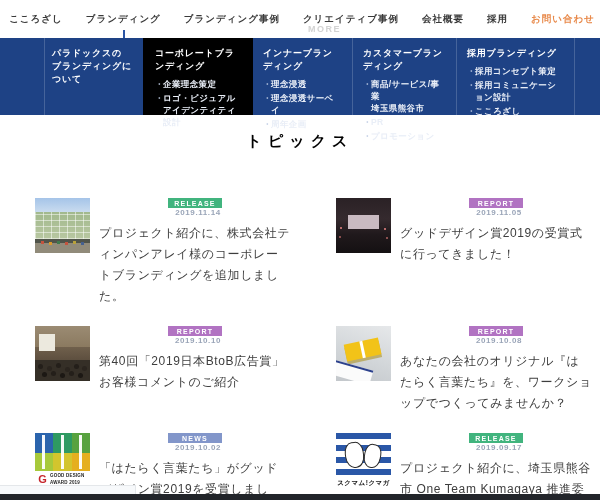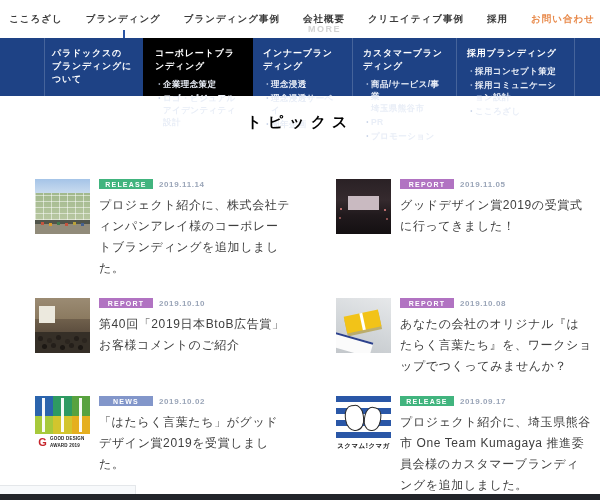--- a/index.html
+++ b/index.html
@@ -11,39 +11,39 @@
   
   header{height:38px;position:relative;background:#fff;}
   .nav{height:100%;display:flex;align-items:flex-start;justify-content:center;gap:23px;padding-left:4px;}
   .nav-item{position:relative;height:100%;display:flex;align-items:center;cursor:pointer;}
   .nav-label{font-size:9.5px;font-weight:bold;color:#3a3a3a;letter-spacing:1px;white-space:nowrap;}
   .nav-item.accent .nav-label{color:#e8894a;}
   .nav-tick{display:none;}
   .nav-item.active .nav-tick{display:block;position:absolute;left:50%;bottom:0;width:2px;height:8px;background:#2b55a5;}
   .nav-more-ghost{position:absolute;left:308px;top:24px;font-size:9px;font-weight:bold;color:#d3d3d3;letter-spacing:1.5px;}
   
-  .megamenu{height:58px;display:flex;background:#1e4285;color:#fff;}
+  .megamenu{height:77px;display:flex;background:#1e4285;color:#fff;}
   .menu-spacer{width:45px;border-right:1px solid rgba(255,255,255,.18);box-sizing:border-box;flex:none;}
   .menu-col{box-sizing:border-box;padding:9px 10px 0 10px;flex:none;}
   .menu-col:nth-child(2){width:98px;padding-left:7px;}
   .menu-col:nth-child(3){width:110px;background:#000000;padding-left:12px;}
   .menu-col:nth-child(4){width:100px;border-right:1px solid rgba(255,255,255,.18);}
   .menu-col:nth-child(5){width:104px;border-right:1px solid rgba(255,255,255,.18);}
   .menu-col:nth-child(6){width:118px;border-right:1px solid rgba(255,255,255,.18);}
   .menu-title{font-size:9px;font-weight:bold;letter-spacing:.8px;line-height:1.45;white-space:pre-line;margin-bottom:6px;cursor:pointer;}
   .menu-item{display:flex;font-size:8.5px;font-weight:bold;color:#e9eef7;line-height:1.4;margin-bottom:2px;letter-spacing:.4px;cursor:pointer;}
   .menu-item .bullet{flex:none;width:8px;color:#bcc9e2;}
   .menu-item .mi-text{white-space:pre-line;}
   
   .page-title{margin:17px 0 0;text-align:center;font-size:15px;font-weight:bold;color:#000000;letter-spacing:6px;}
   .news-grid{margin:47px 8px 0 35px;display:grid;grid-template-columns:1fr 1fr;column-gap:45px;row-gap:19px;}
   .news-item{display:flex;align-items:flex-start;cursor:pointer;}
   .thumb{position:relative;flex:none;width:55px;height:55px;margin-right:9px;overflow:hidden;background:#eee;}
   .news-body{flex:1;min-width:0;}
-  .news-meta{display:flex;align-items:center;}
+  .news-meta{display:flex;align-items:center;flex-direction:column;}
   .badge{display:inline-block;min-width:44px;text-align:center;padding:2px 5px 1px;font-size:7px;font-weight:bold;color:#fff;letter-spacing:1.2px;}
   .date{margin-left:6px;font-size:8px;font-weight:bold;color:#9aa5b8;letter-spacing:.6px;}
   .news-text{margin:6px 0 0;font-size:12px;line-height:1.75;color:#3e3e3e;letter-spacing:.6px;}
   .more-button{margin:22px auto 0;width:92px;text-align:center;font-size:10px;font-weight:bold;letter-spacing:2px;color:#24272d;padding-bottom:6px;border-bottom:2px solid #66696f;cursor:pointer;}
   
   .thumb-building{background:linear-gradient(180deg,#a5c4e8 0,#cadcef 26%,#a2b98d 26%,#b8c7a1 74%,#50544a 74%,#50544a 81%,#918b7a 81%);}
   .thumb-building::before{content:"";position:absolute;left:0;right:0;top:26%;height:48%;
     background:repeating-linear-gradient(90deg,rgba(255,255,255,.5) 0 1px,transparent 1px 8px),
                repeating-linear-gradient(0deg,rgba(255,255,255,.5) 0 1px,transparent 1px 6px);}
   .thumb-building::after{content:"";position:absolute;bottom:9px;left:6px;width:3px;height:3px;background:#c4543e;
@@ -94,26 +94,26 @@
     <span class="nav-label">ブランディング</span>
     <span class="nav-tick"></span>
   </div>
 
   <div class="nav-item">
     <span class="nav-label">ブランディング事例</span>
 
   </div>
 
   <div class="nav-item">
+    <span class="nav-label">クリエイティブ事例</span>
+
+  </div>
+
+  <div class="nav-item">
     <span class="nav-label">会社概要</span>
-
-  </div>
-
-  <div class="nav-item">
-    <span class="nav-label">クリエイティブ事例</span>
 
   </div>
 
   <div class="nav-item">
     <span class="nav-label">採用</span>
 
   </div>
 
   <div class="nav-item accent">
     <span class="nav-label">お問い合わせ</span>

